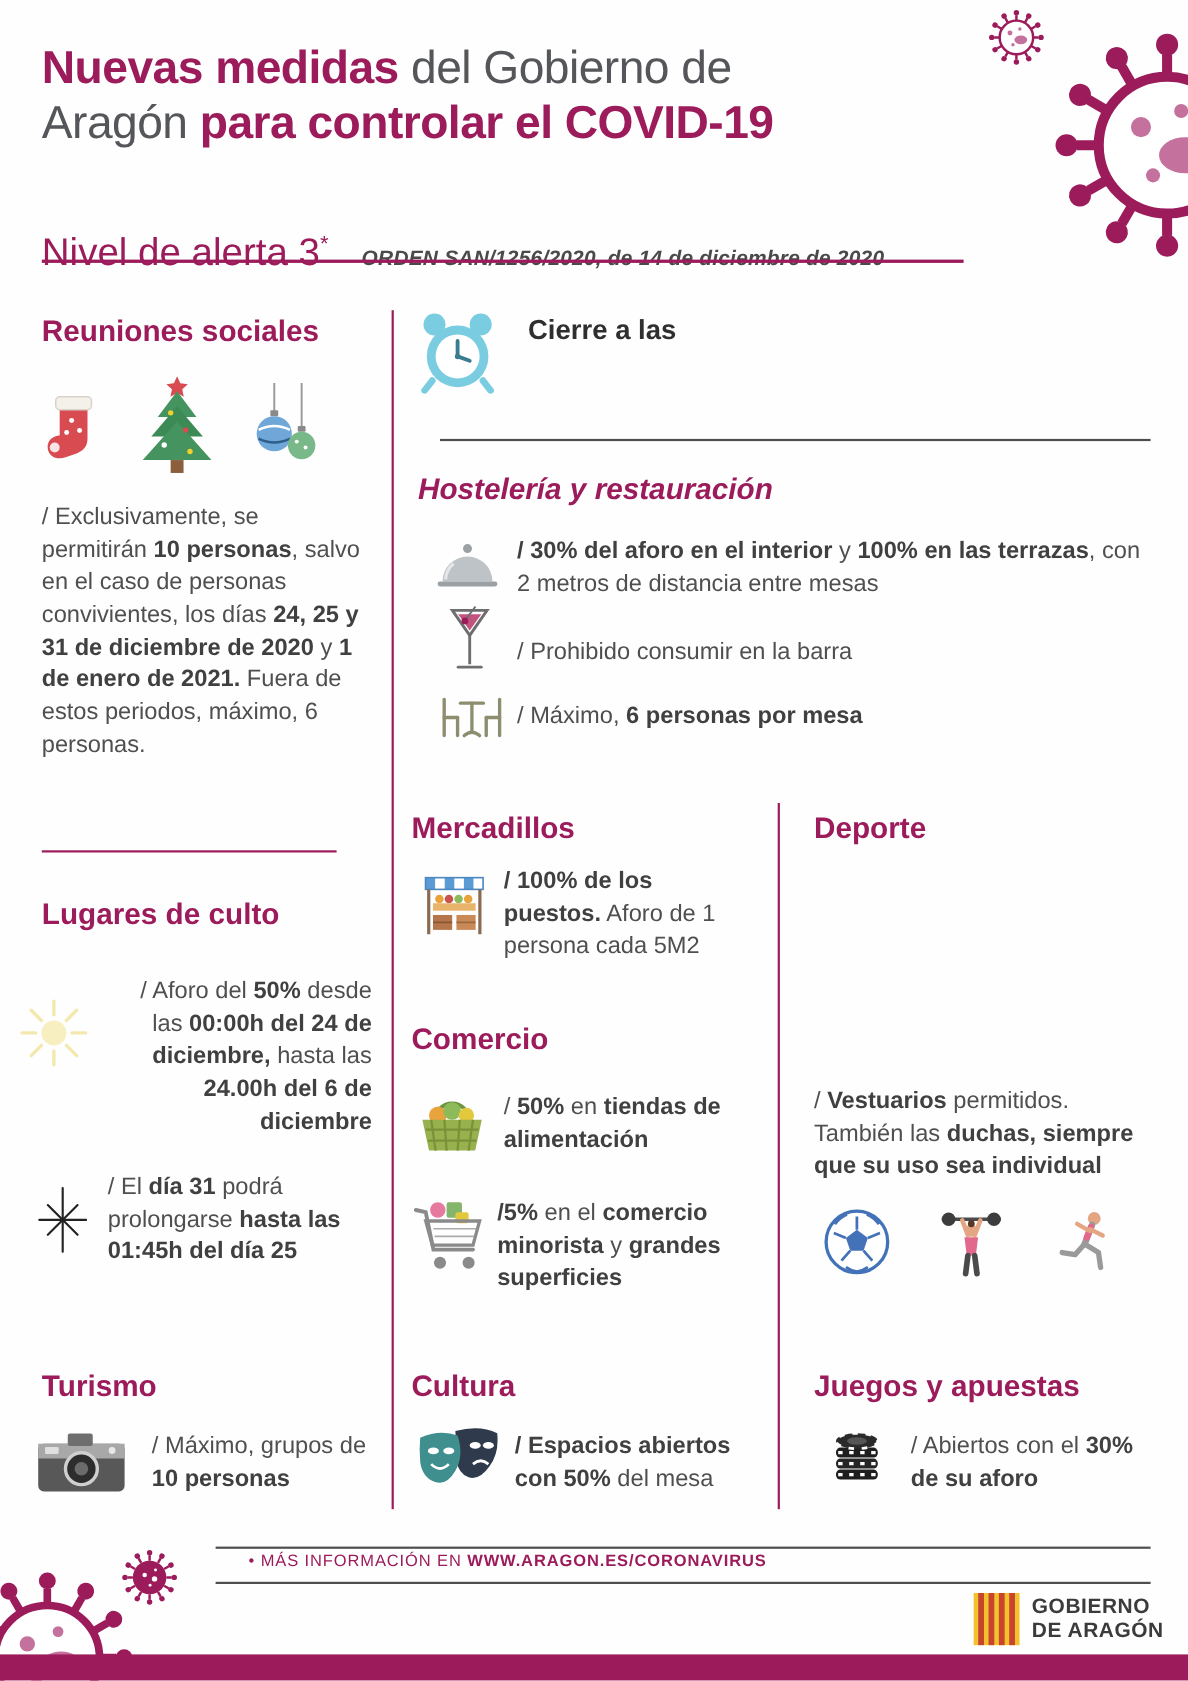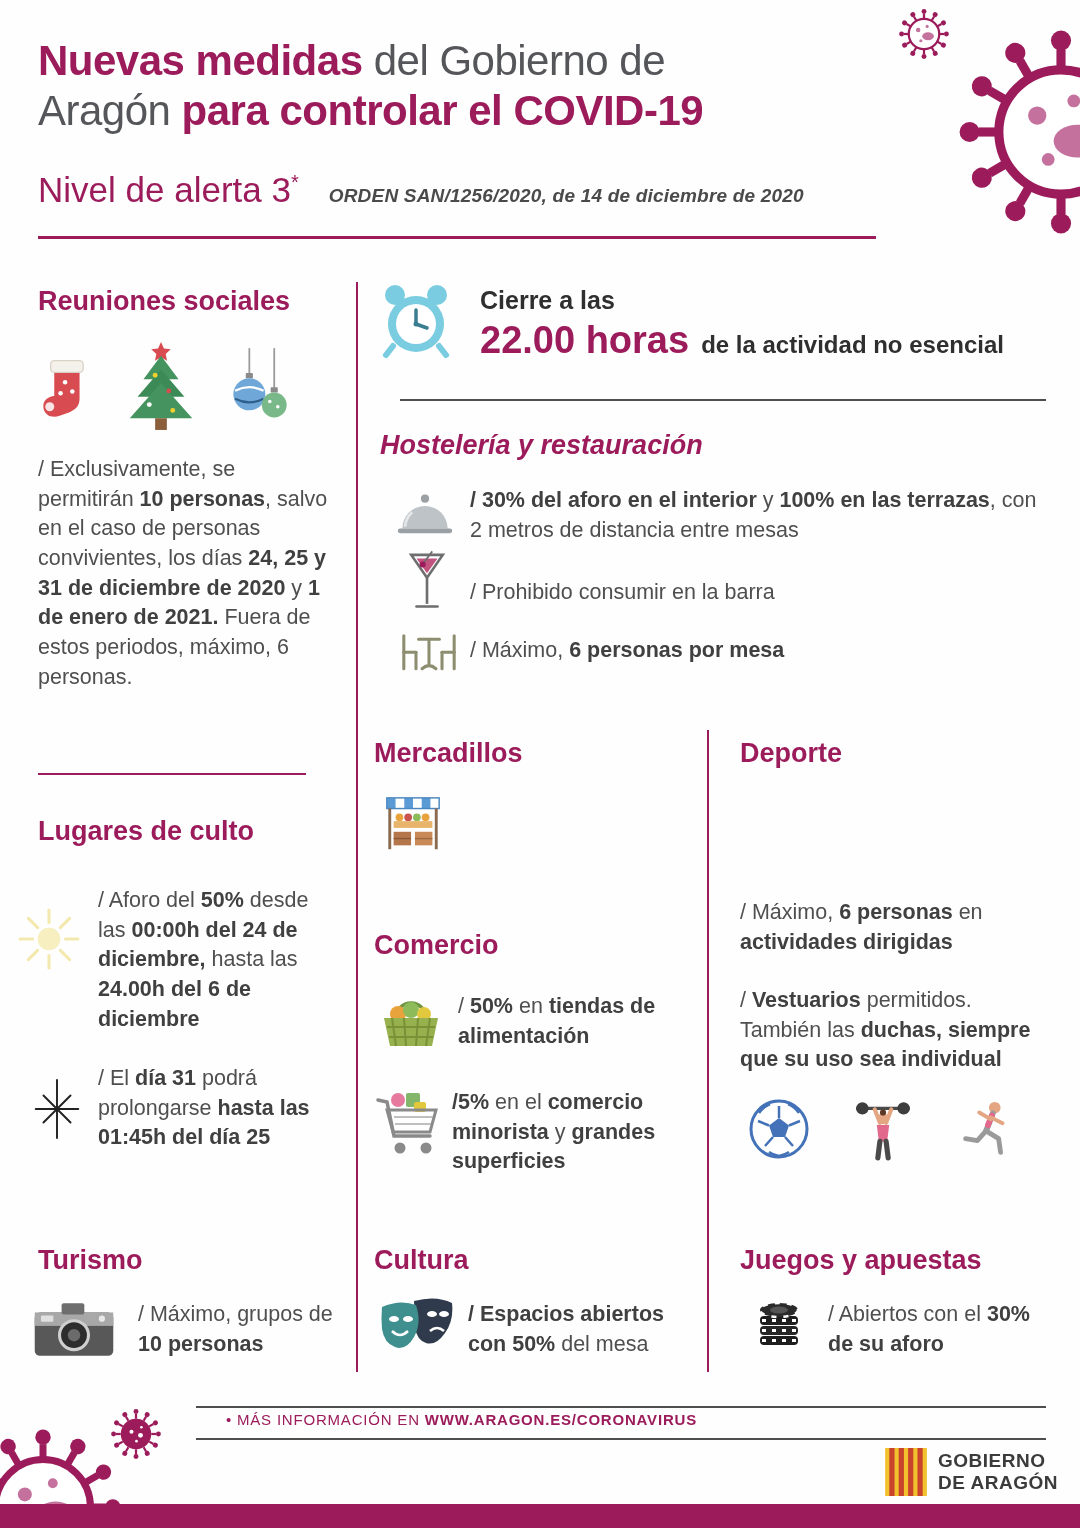--- a/index.html
+++ b/index.html
@@ -7,41 +7,41 @@
   body{font-family:"Liberation Sans",sans-serif;}
   .page{position:relative;width:1080px;height:1528px;background:#fefefe;overflow:hidden;color:#4a4a4a;}
   .abs{position:absolute;}
   .defs{position:absolute;width:0;height:0;}
   .b{font-weight:700;color:#404040;}
   .m{color:#9C1B5B;}
   
   .title{left:38px;top:36px;width:850px;font-size:42px;line-height:50px;letter-spacing:-0.5px;color:#55565a;font-weight:400;}
   .title .b.m{color:#9C1B5B;}
   .alert-row{left:38px;top:170px;width:900px;display:flex;align-items:baseline;gap:30px;}
-  .alert-level{font-size:35px;color:#9C1B5B;font-weight:400;}
+  .alert-level{font-size:35px;color:#9C1B5B;font-weight:400;margin-top:40px;}
   .alert-sup{font-size:20px;vertical-align:super;color:#9C1B5B;}
   .order-ref{font-size:19px;font-style:italic;color:#4a4a4a;font-weight:700;letter-spacing:0.2px;}
   .header-rule{left:38px;top:236px;width:838px;height:3px;background:#9C1B5B;}
   .virus-sm-top{left:898px;top:8px;width:52px;height:52px;}
   .virus-lg-top{left:955px;top:26px;width:212px;height:212px;}
   
   .sec{font-size:27px;font-weight:700;color:#9C1B5B;}
   
   .txt{font-size:21.5px;line-height:1.38;color:#4f4f4f;}
   
   .reuniones-title{left:38px;top:286px;}
   .xmas-row{left:38px;top:338px;width:290px;height:96px;display:flex;align-items:flex-end;gap:26px;}
   .stocking{width:56px;height:78px;}
   .tree{width:82px;height:94px;}
   .ornaments{width:64px;height:90px;}
   .reuniones-body{left:38px;top:455px;width:294px;}
   .div-left-1{left:38px;top:773px;width:268px;height:2px;background:#9C1B5B;}
   .culto-title{left:38px;top:816px;}
   .sun-icon{left:16px;top:906px;width:66px;height:66px;}
-  .culto-item1{left:98px;top:886px;width:240px;}
+  .culto-item1{left:98px;top:886px;width:240px;text-align:right;}
   .star-icon{left:28px;top:1078px;width:58px;height:62px;}
   .culto-item2{left:98px;top:1064px;width:242px;}
   .turismo-title{left:38px;top:1245px;}
   .camera-icon{left:32px;top:1298px;width:84px;height:62px;}
   .turismo-body{left:138px;top:1300px;width:200px;}
   
   .vdiv1{left:356px;top:282px;width:2px;height:1090px;background:#9C1B5B;}
   .vdiv2{left:707px;top:730px;width:2px;height:642px;background:#9C1B5B;}
   
   .clock-icon{left:378px;top:282px;width:76px;height:76px;}
@@ -385,23 +385,20 @@
   <p class="abs txt turismo-body"><span>/ Máximo, grupos de </span><span class="b">10 personas</span></p>
 
   <div class="abs vdiv1"></div>
   <div class="abs vdiv2"></div>
 
   <svg class="abs clock-icon">
       <use href="#icon-clock"></use>
     </svg>
   <div class="abs cierre-block">
     <div class="cierre-lead">Cierre a las</div>
-    <div class="cierre-line2">
-      <span class="cierre-time">22.00 horas</span><span class="cierre-rest">de la actividad no esencial</span>
-    </div>
   </div>
   <div class="abs div-cierre"></div>
 
   <h2 class="abs sec host-title">Hostelería y restauración</h2>
   <svg class="abs cloche-icon">
       <use href="#icon-cloche"></use>
     </svg>
   <p class="abs txt host-item1"><span class="b">/ 30% del aforo en el interior</span><span> y </span><span class="b">100% en las terrazas</span><span>, con 2 metros de distancia entre mesas</span></p>
   <svg class="abs cocktail-icon">
       <use href="#icon-cocktail"></use>
@@ -409,37 +406,37 @@
   <p class="abs txt host-item2"><span>/ Prohibido consumir en la barra</span></p>
   <svg class="abs table-icon">
       <use href="#icon-table"></use>
     </svg>
   <p class="abs txt host-item3"><span>/ Máximo, </span><span class="b">6 personas por mesa</span></p>
 
   <h2 class="abs sec merc-title">Mercadillos</h2>
   <svg class="abs market-icon">
       <use href="#icon-market"></use>
     </svg>
+  <p class="abs txt merc-body"><span class="b">/ 100% de los puestos.</span><span> Aforo de 1 persona cada 5M2</span></p>
   <h2 class="abs sec comercio-title">Comercio</h2>
   <svg class="abs basket-icon">
       <use href="#icon-basket"></use>
     </svg>
   <p class="abs txt comercio-item1"><span>/ </span><span class="b">50%</span><span> en </span><span class="b">tiendas de alimentación</span></p>
   <svg class="abs cart-icon">
       <use href="#icon-cart"></use>
     </svg>
   <p class="abs txt comercio-item2"><span class="b">/5%</span><span> en el </span><span class="b">comercio minorista</span><span> y </span><span class="b">grandes superficies</span></p>
   <h2 class="abs sec cultura-title">Cultura</h2>
   <svg class="abs masks-icon">
       <use href="#icon-masks"></use>
     </svg>
   <p class="abs txt cultura-body"><span class="b">/ Espacios abiertos con 50%</span><span> del mesa</span></p>
 
   <h2 class="abs sec deporte-title">Deporte</h2>
-  <p class="abs txt deporte-item2"><span>/ Máximo, </span><span class="b">6 personas</span><span> en </span><span class="b">actividades dirigidas</span></p>
   <p class="abs txt deporte-item3"><span>/ </span><span class="b">Vestuarios</span><span> permitidos. También las </span><span class="b">duchas, siempre que su uso sea individual</span></p>
   <div class="abs sports-row">
     <svg class="ball-icon">
         <use href="#icon-ball"></use>
       </svg>
     <svg class="lifter-icon">
         <use href="#icon-lifter"></use>
       </svg>
     <svg class="runner-icon">
         <use href="#icon-runner"></use>

